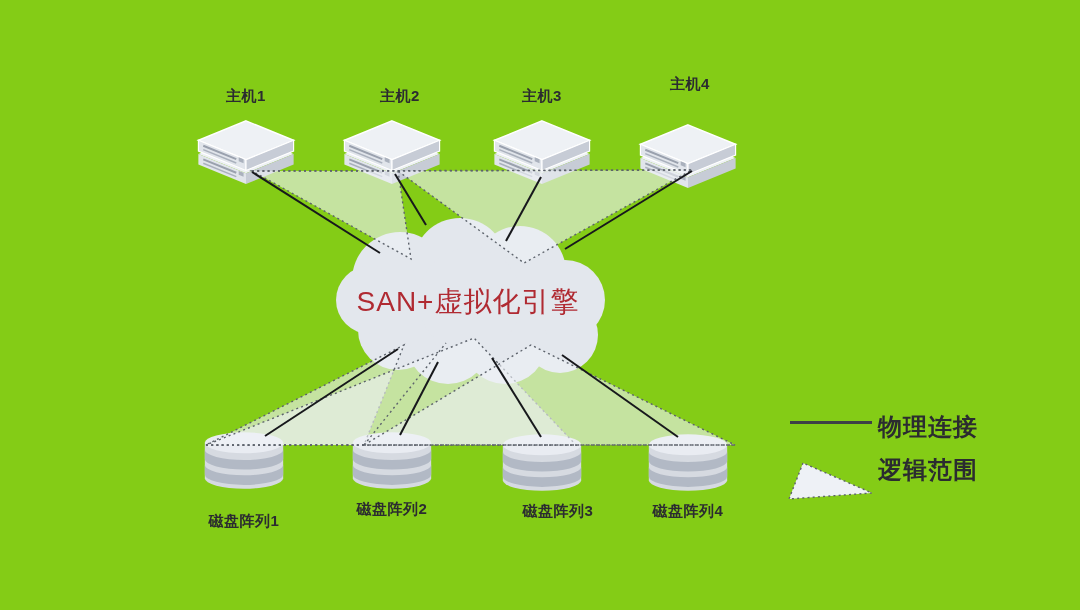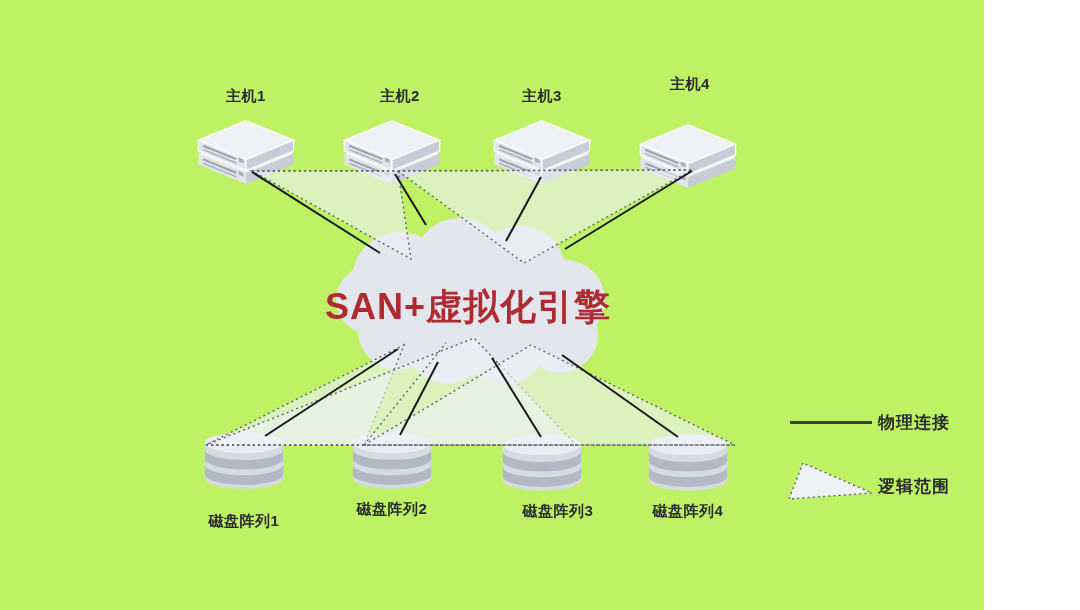--- a/index.html
+++ b/index.html
@@ -1,31 +1,31 @@
 <!DOCTYPE html>
 <html><head>
 <meta charset="utf-8">
 <style>
   html,body{margin:0;padding:0;background:#ffffff;}
   #stage{
-    position:relative;width:984px;height:610px;background:#bef264;
+    position:relative;width:1080px;height:610px;background:#84cc16;
     font-family:"Liberation Sans","DejaVu Sans",sans-serif;overflow:hidden;
   }
   .abs{position:absolute;}
   .dev-label{
     position:absolute;width:124px;text-align:center;
     font-size:15px;font-weight:700;color:#2b2c30;letter-spacing:0.5px;
   }
   .cloud-label{
     position:absolute;left:313px;top:283px;width:310px;text-align:center;
-    font-size:36px;font-weight:700;color:#b02a32;letter-spacing:1px;
+    font-size:28px;font-weight:400;color:#b02a32;letter-spacing:1px;
     white-space:nowrap;
   }
   .legend-label{
-    position:absolute;left:878px;font-size:17px;font-weight:700;color:#2b2c30;
+    position:absolute;left:878px;font-size:24px;font-weight:700;color:#2b2c30;
     letter-spacing:1px;white-space:nowrap;
   }
   .legend-line{
     position:absolute;left:790px;top:421px;width:82px;height:3px;background:#3e4046;
   }
   svg{display:block;}
 </style>
 </head>
 <body>
 
@@ -138,16 +138,16 @@
   </svg>
 
   <div class="cloud-label">SAN+虚拟化引擎</div>
 
   <div>
     <div class="legend-line"></div>
     <div class="legend-label" style="top:411px">物理连接</div>
     <svg class="abs" style="left:786px;top:457px" width="88" height="46" viewBox="0 0 88 46">
       <polygon points="17,6 3,42 86,36" fill="#eef1f6" stroke="#5d636c" stroke-width="1.4" stroke-dasharray="2 3.2"></polygon>
     </svg>
-    <div class="legend-label" style="top:475px">逻辑范围</div>
+    <div class="legend-label" style="top:454px">逻辑范围</div>
   </div>
 
 </div>
 
 </body></html>

